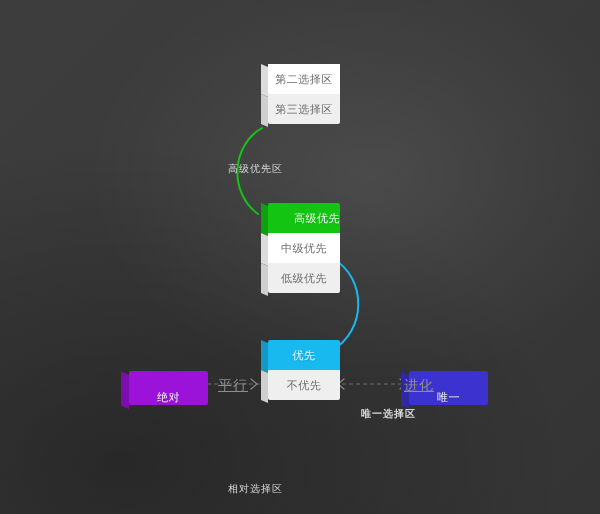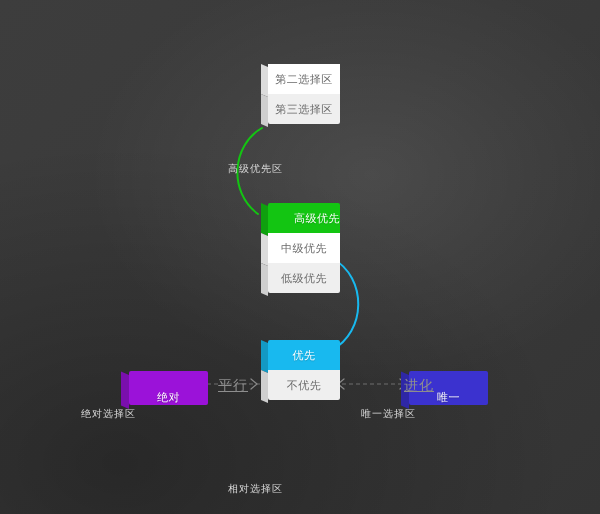--- a/index.html
+++ b/index.html
@@ -211,23 +211,22 @@
     <div class="card light card-bottom" style="background:#efefef; --side:#cfcfcf;">
       <span>不优先</span>
     </div>
 
     <div class="caption" style="top:98px;margin-top:44px;">相对选择区</div>
   </div>
 
   <div class="block" style="left:129px; top:371px; background:#9b12d9; --side:#7a0fad;">
     <span>绝对</span>
   </div>
-  <div class="caption" style="left:81px; top:407px;">绝对选择区</div>
 
   <div class="block" style="left:409px; top:371px; background:#3b32cf; --side:#2e27a6;">
     <span>唯一</span>
   </div>
-  <div class="caption" style="left:361px; top:407px;">唯一选择区</div>
+  <div class="caption" style="left:361px; top:407px;font-weight:bold;">唯一选择区</div>
 
   <div class="edge-label" style="left:214px; top:377px;">平行</div>
   <div class="edge-label" style="left:357px; top:377px;margin-left:43px;">进化</div>
 
 </div>
 
 </body></html>

